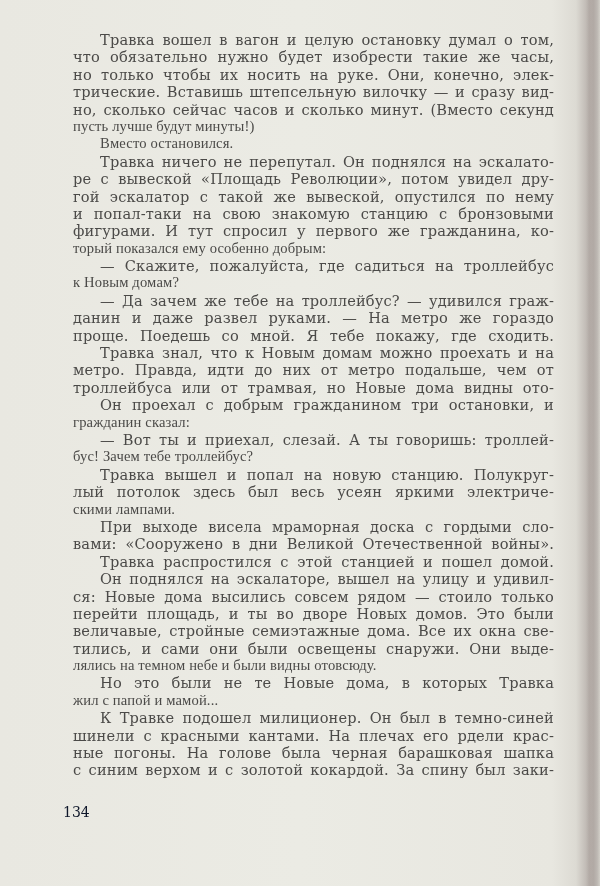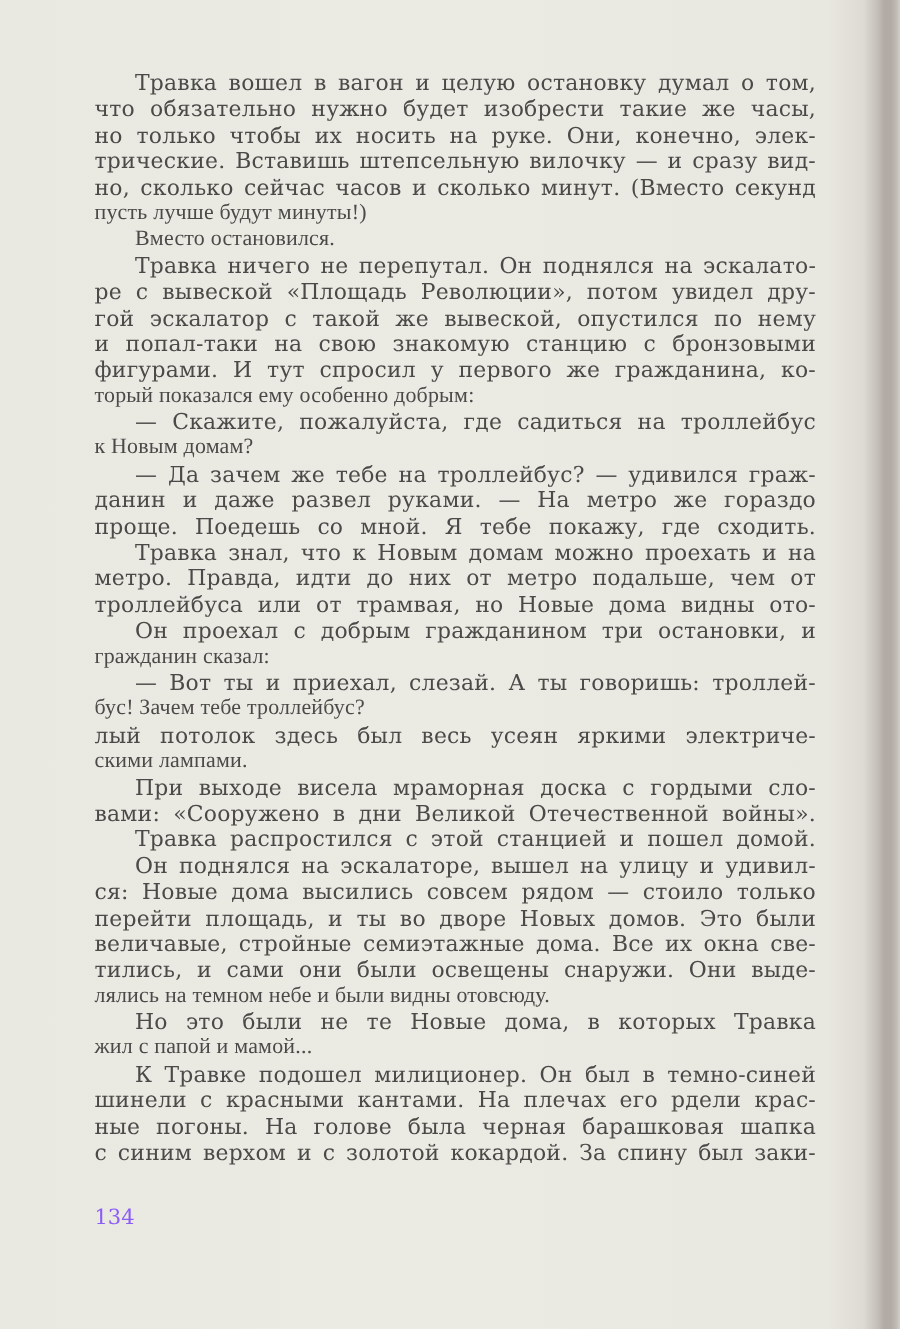--- a/index.html
+++ b/index.html
@@ -3,32 +3,32 @@
 <meta charset="utf-8">
 <style>
   html, body { margin:0; padding:0; }
   body {
     width:600px; height:886px; overflow:hidden; position:relative;
     background: linear-gradient(90deg, #e9e8e1 0%, #ebebe4 50%, #e8e7e0 92%, #dcdad3 96%, #b9b2ad 98.2%, #c9c4bf 99.2%, #d6d3cc 100%);
     font-family: "DejaVu Serif", "Liberation Serif", serif;
     color:#4b4a48;
   }
   .page {
-    position:absolute; left:63px; top:31px; width:481px;margin-top:16px;
+    position:absolute; left:73px; top:31px; width:481px;
   }
   .line {
     height:17.4px; line-height:17.4px; font-size:14.6px;
     white-space:nowrap; text-align:justify; text-align-last:justify;
     letter-spacing:0.15px;
   }
   .line.indent { padding-left:27px; }
   .line.last { text-align-last:left;font-family:Liberation Serif, serif; }
   .pagenum {
     position:absolute; left:63px; top:804px;
-    font-size:14px; line-height:17px; color:#8b5cf6;
+    font-size:14px; line-height:17px; color:#0f172a;
   }
   .gutter {
     position:absolute; right:0; top:0; width:14px; height:886px;
     background: linear-gradient(90deg, rgba(0,0,0,0) 0%, rgba(120,105,100,0.25) 55%, rgba(90,80,75,0.15) 80%, rgba(0,0,0,0.02) 100%);
   }
 </style>
 </head>
 <body>
 
 <div class="page" id="page">
@@ -50,20 +50,21 @@
     <div class="line indent">— Да зачем же тебе на троллейбус? — удивился граж-</div>
     <div class="line">данин и даже развел руками. — На метро же гораздо</div>
     <div class="line">проще. Поедешь со мной. Я тебе покажу, где сходить.</div>
     <div class="line indent">Травка знал, что к Новым домам можно проехать и на</div>
     <div class="line">метро. Правда, идти до них от метро подальше, чем от</div>
     <div class="line">троллейбуса или от трамвая, но Новые дома видны ото-</div>
     <div class="line indent">Он проехал с добрым гражданином три остановки, и</div>
     <div class="line last">гражданин сказал:</div>
     <div class="line indent">— Вот ты и приехал, слезай. А ты говоришь: троллей-</div>
     <div class="line last">бус! Зачем тебе троллейбус?</div>
+    <div class="line indent">Травка вышел и попал на новую станцию. Полукруг-</div>
     <div class="line">лый потолок здесь был весь усеян яркими электриче-</div>
     <div class="line last">скими лампами.</div>
     <div class="line indent">При выходе висела мраморная доска с гордыми сло-</div>
     <div class="line">вами: «Сооружено в дни Великой Отечественной войны».</div>
     <div class="line indent">Травка распростился с этой станцией и пошел домой.</div>
     <div class="line indent">Он поднялся на эскалаторе, вышел на улицу и удивил-</div>
     <div class="line">ся: Новые дома высились совсем рядом — стоило только</div>
     <div class="line">перейти площадь, и ты во дворе Новых домов. Это были</div>
     <div class="line">величавые, стройные семиэтажные дома. Все их окна све-</div>
     <div class="line">тились, и сами они были освещены снаружи. Они выде-</div>

